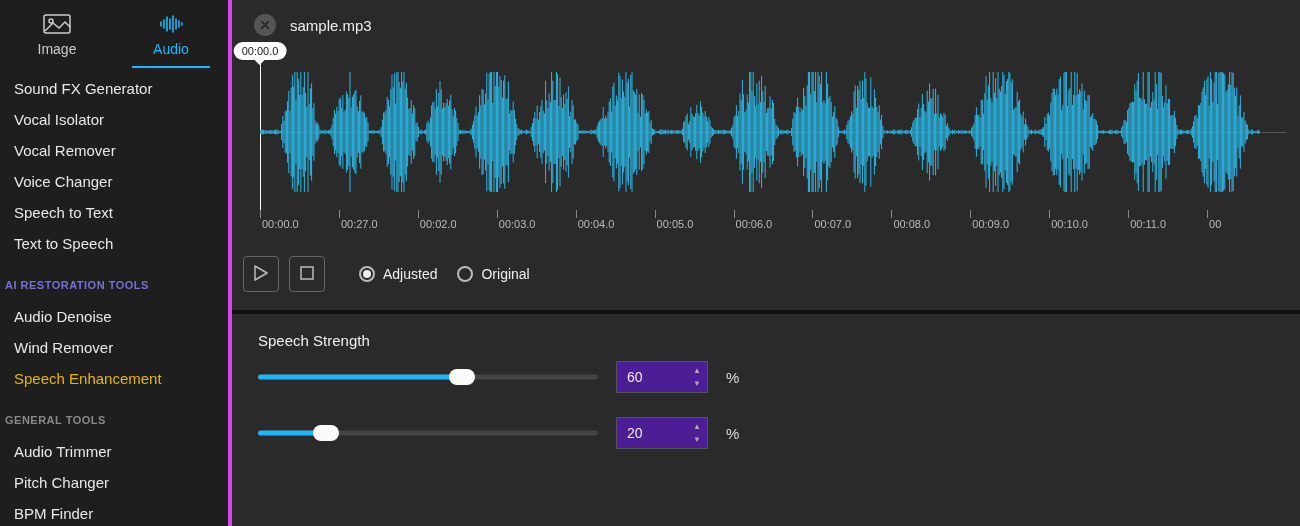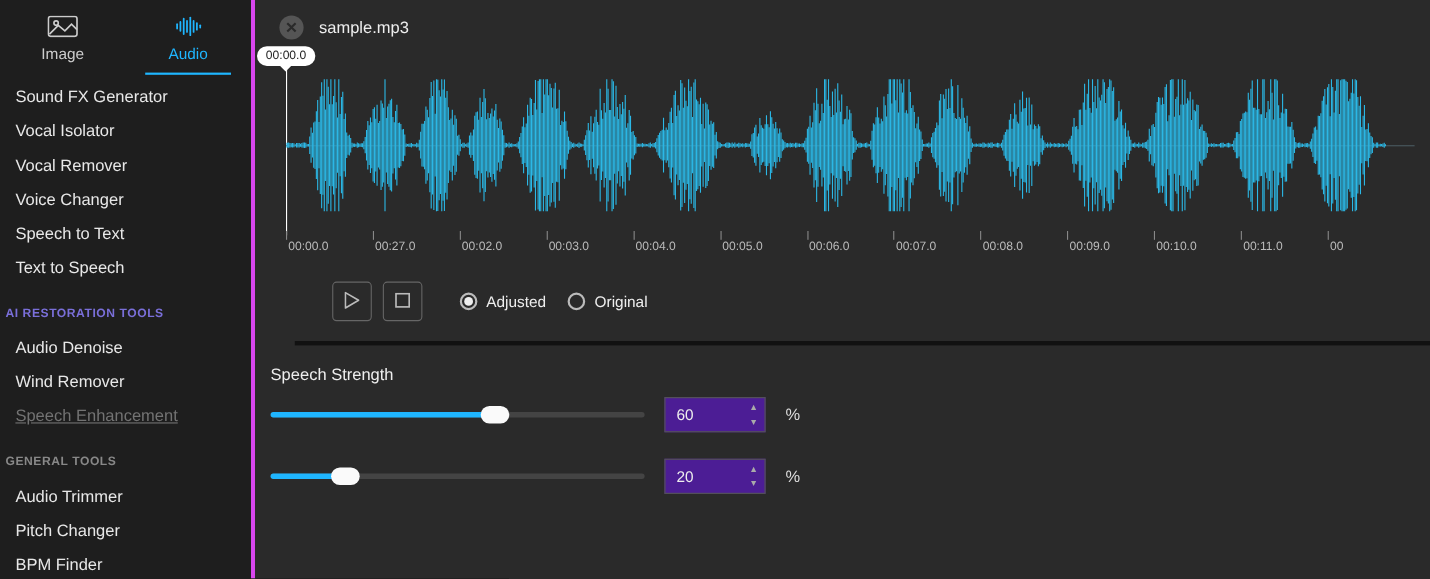--- a/index.html
+++ b/index.html
@@ -61,22 +61,21 @@
   .nav {
     padding: 6px 0;
   }
   .nav-item {
     padding: 7px 14px;
     cursor: pointer;
     color: #e8e8e8;
     font-size: 15px;
   }
   .nav-item.active {
-    color: #737373;
-    text-decoration: underline;
+    color: #eab308;
   }
   .section-header {
     padding: 14px 5px 4px 5px;
     font-size: 11px;
     letter-spacing: 0.5px;
     color: #888;
     font-weight: 600;
   }
   .section-header.purple {
     color: #7a6fd9;
@@ -184,23 +183,22 @@
   .tick span {
     position: absolute;
     left: 2px;
     top: 2px;
   }
   
   .controls {
     display: flex;
     align-items: center;
     gap: 10px;
-    padding: 18px 22px 18px 34px;
+    padding: 18px 22px 18px 11px;
     border-bottom: 4px solid #111;
-    margin-left: 36px;
   }
   .ctrl-btn {
     width: 36px; height: 36px;
     border: 1px solid #666;
     border-radius: 4px;
     display: flex;
     align-items: center;
     justify-content: center;
     cursor: pointer;
     color: #bbb;
@@ -226,21 +224,21 @@
   }
   .radio.selected .radio-circle::after {
     content: "";
     position: absolute;
     left: 2px; top: 2px; right: 2px; bottom: 2px;
     background: #eee;
     border-radius: 50%;
   }
   
   .params {
-    padding: 18px 14px;
+    padding: 18px 26px;
   }
   .param {
     margin-bottom: 24px;
   }
   .param-label {
     font-size: 15px;
     color: #eee;
     margin-bottom: 12px;
   }
   .param-row {

